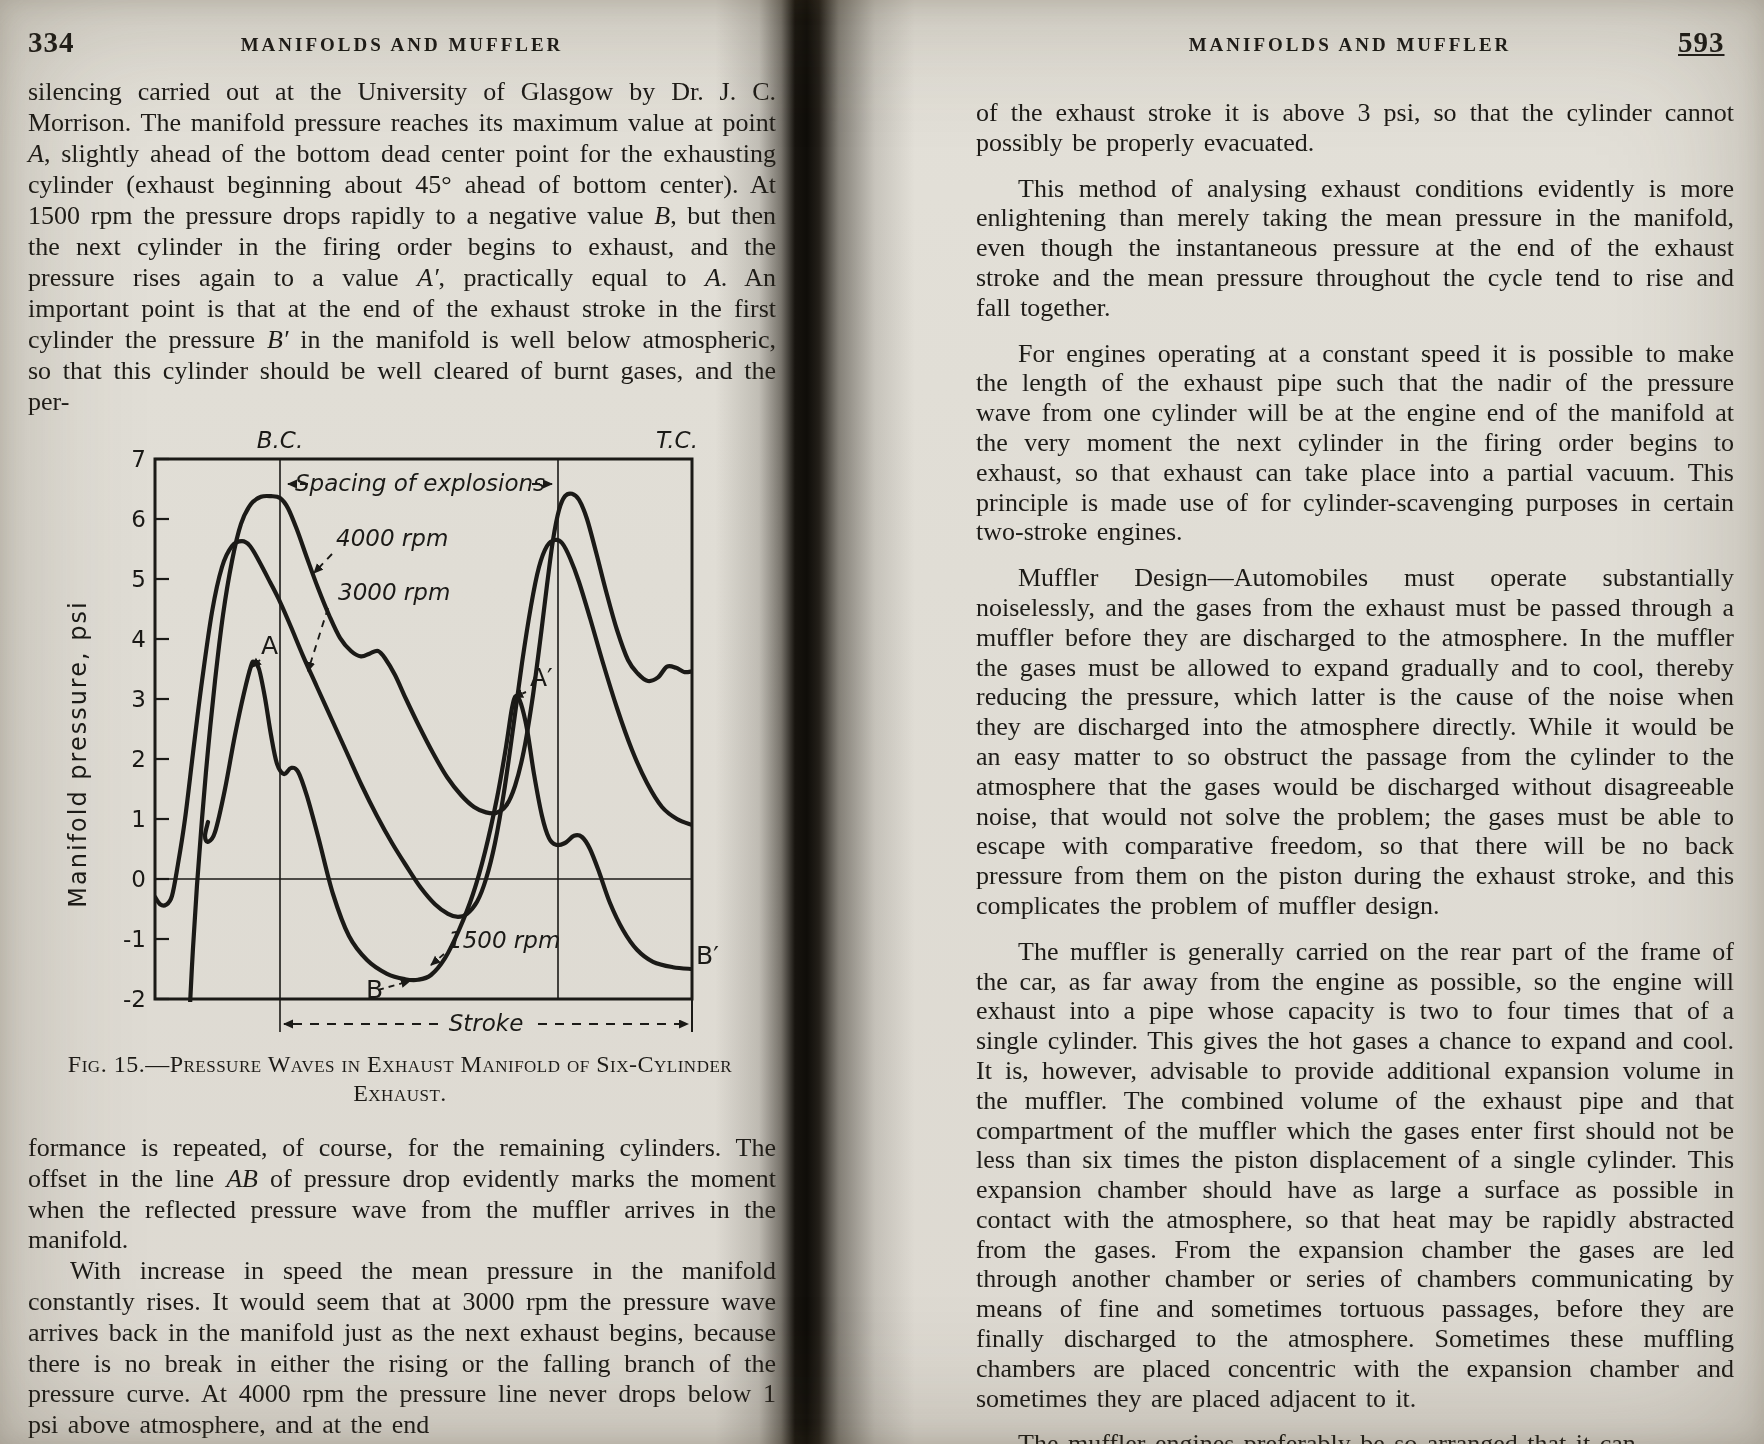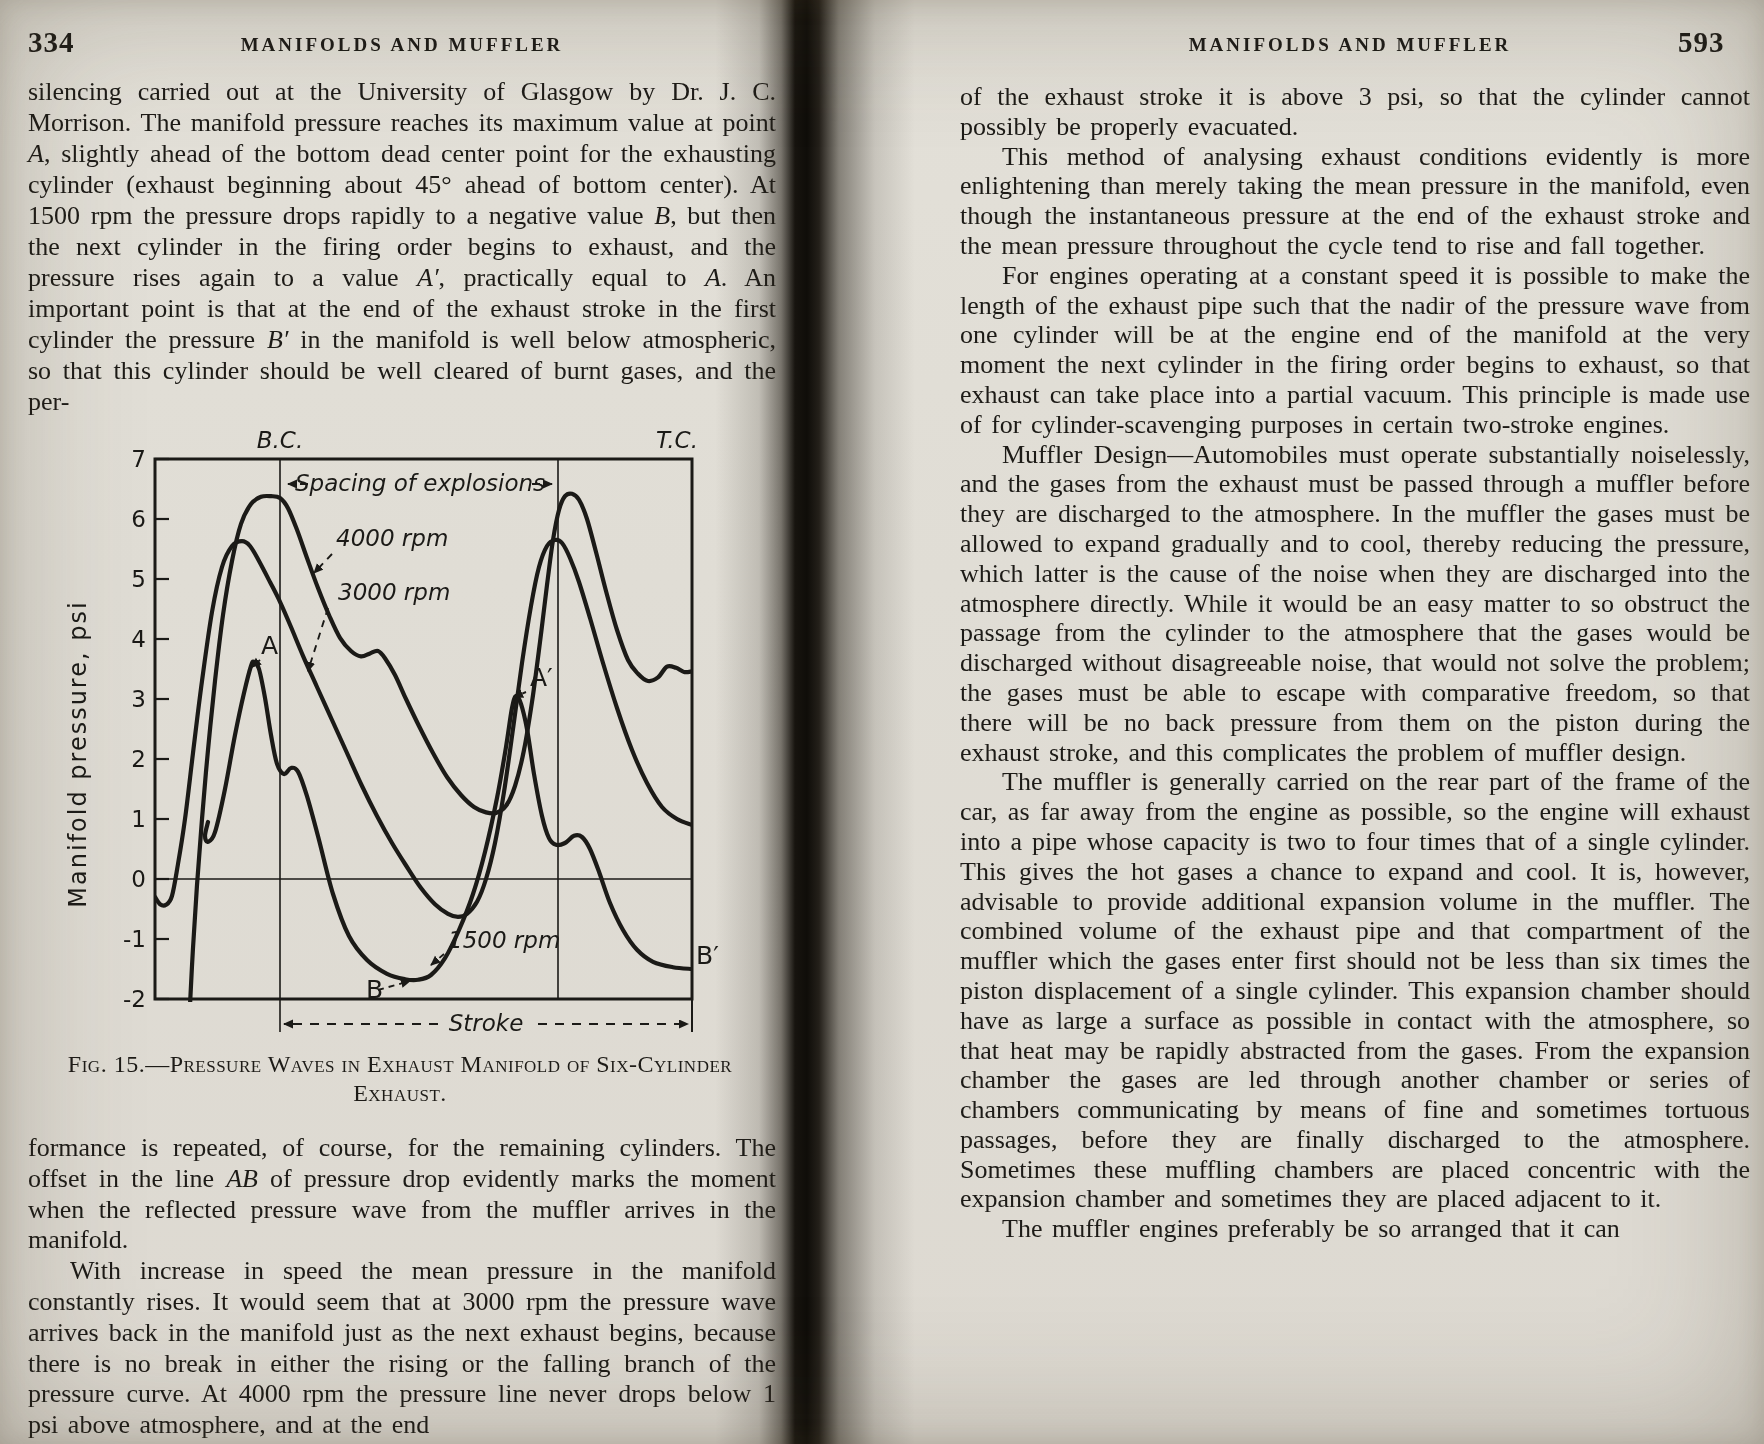--- a/index.html
+++ b/index.html
@@ -25,21 +25,21 @@
   .ptitle{position:absolute;top:26px;font-size:19px;font-weight:bold;color:#1d1b17;
           letter-spacing:3px;text-align:center;margin-top:8px;}
   .col{position:absolute;color:#1d1b17;text-align:justify;}
   .col p{margin:0;word-spacing:3px;}
   .col p.ind{text-indent:42px;}
   .col .i{font-style:italic;}
   .col .b{font-weight:normal;}
   #left-block1{left:28px;top:76px;width:748px;font-size:26px;line-height:31px;}
   #left-block2{left:28px;top:1133px;width:748px;font-size:26px;line-height:30.8px;}
   #right-col{left:960px;top:82px;width:790px;font-size:26px;line-height:29.8px;}
-  #right-col p{margin:0;}
+  #right-col p{margin:16px;}
   #fig-caption{position:absolute;left:30px;top:1050px;width:740px;text-align:center;
      font-variant:small-caps;font-size:24px;line-height:29px;color:#1d1b17;letter-spacing:0.5px;}
   #chart-svg{position:absolute;left:60px;top:424px;}
   
   .hand{font-family:"DejaVu Sans",sans-serif;font-style:italic;font-size:23px;fill:#1b1a17;}
   .pt{font-family:"DejaVu Sans",sans-serif;font-size:25px;fill:#1b1a17;}
   .tick{font-family:"DejaVu Sans",sans-serif;font-size:23px;fill:#1b1a17;}
   .ylab{font-family:"DejaVu Sans",sans-serif;font-size:24px;fill:#1b1a17;letter-spacing:2px;}
 </style>
 </head>
@@ -124,21 +124,21 @@
     </div>
 
     <div id="left-block2" class="col">
         <p><span>formance is repeated, of course, for the remaining cylinders. The offset in the line </span><span class="i">AB</span><span> of pressure drop evidently marks the moment when the reflected pressure wave from the muffler arrives in the manifold.</span></p>
         <p class="ind"><span>With increase in speed the mean pressure in the manifold constantly rises.  It would seem that at 3000 rpm the pressure wave arrives back in the manifold just as the next exhaust begins, because there is no break in either the rising or the falling branch of the pressure curve.  At 4000 rpm the pressure line never drops below 1 psi above atmosphere, and at the end</span></p>
       </div>
   </div>
 
   <div>
     <div class="ptitle" style="left:1010px;width:680px;">MANIFOLDS AND MUFFLER</div>
-    <div class="pagenum" style="left:1678px;">593</div>
+    <div class="pagenum" style="left:1678px;text-decoration:underline;">593</div>
 
     <div id="right-col" class="col">
         <p><span>of the exhaust stroke it is above 3 psi, so that the cylinder cannot possibly be properly evacuated.</span></p>
         <p class="ind"><span>This method of analysing exhaust conditions evidently is more enlightening than merely taking the mean pressure in the manifold, even though the instantaneous pressure at the end of the exhaust stroke and the mean pressure throughout the cycle tend to rise and fall together.</span></p>
         <p class="ind"><span>For engines operating at a constant speed it is possible to make the length of the exhaust pipe such that the nadir of the pressure wave from one cylinder will be at the engine end of the manifold at the very moment the next cylinder in the firing order begins to exhaust, so that exhaust can take place into a partial vacuum.  This principle is made use of for cylinder-scavenging purposes in certain two-stroke engines.</span></p>
         <p class="ind"><span class="b">Muffler Design</span><span>—Automobiles must operate substantially noiselessly, and the gases from the exhaust must be passed through a muffler before they are discharged to the atmosphere.  In the muffler the gases must be allowed to expand gradually and to cool, thereby reducing the pressure, which latter is the cause of the noise when they are discharged into the atmosphere directly.  While it would be an easy matter to so obstruct the passage from the cylinder to the atmosphere that the gases would be discharged without disagreeable noise, that would not solve the problem; the gases must be able to escape with comparative freedom, so that there will be no back pressure from them on the piston during the exhaust stroke, and this complicates the problem of muffler design.</span></p>
         <p class="ind"><span>The muffler is generally carried on the rear part of the frame of the car, as far away from the engine as possible, so the engine will exhaust into a pipe whose capacity is two to four times that of a single cylinder.  This gives the hot gases a chance to expand and cool.  It is, however, advisable to provide additional expansion volume in the muffler.  The combined volume of the exhaust pipe and that compartment of the muffler which the gases enter first should not be less than six times the piston displacement of a single cylinder.  This expansion chamber should have as large a surface as possible in contact with the atmosphere, so that heat may be rapidly abstracted from the gases.  From the expansion chamber the gases are led through another chamber or series of chambers communicating by means of fine and sometimes tortuous passages, before they are finally discharged to the atmosphere.  Sometimes these muffling chambers are placed concentric with the expansion chamber and sometimes they are placed adjacent to it.</span></p>
         <p class="ind"><span>The muffler engines preferably be so arranged that it can</span></p>
       </div>
   </div>

